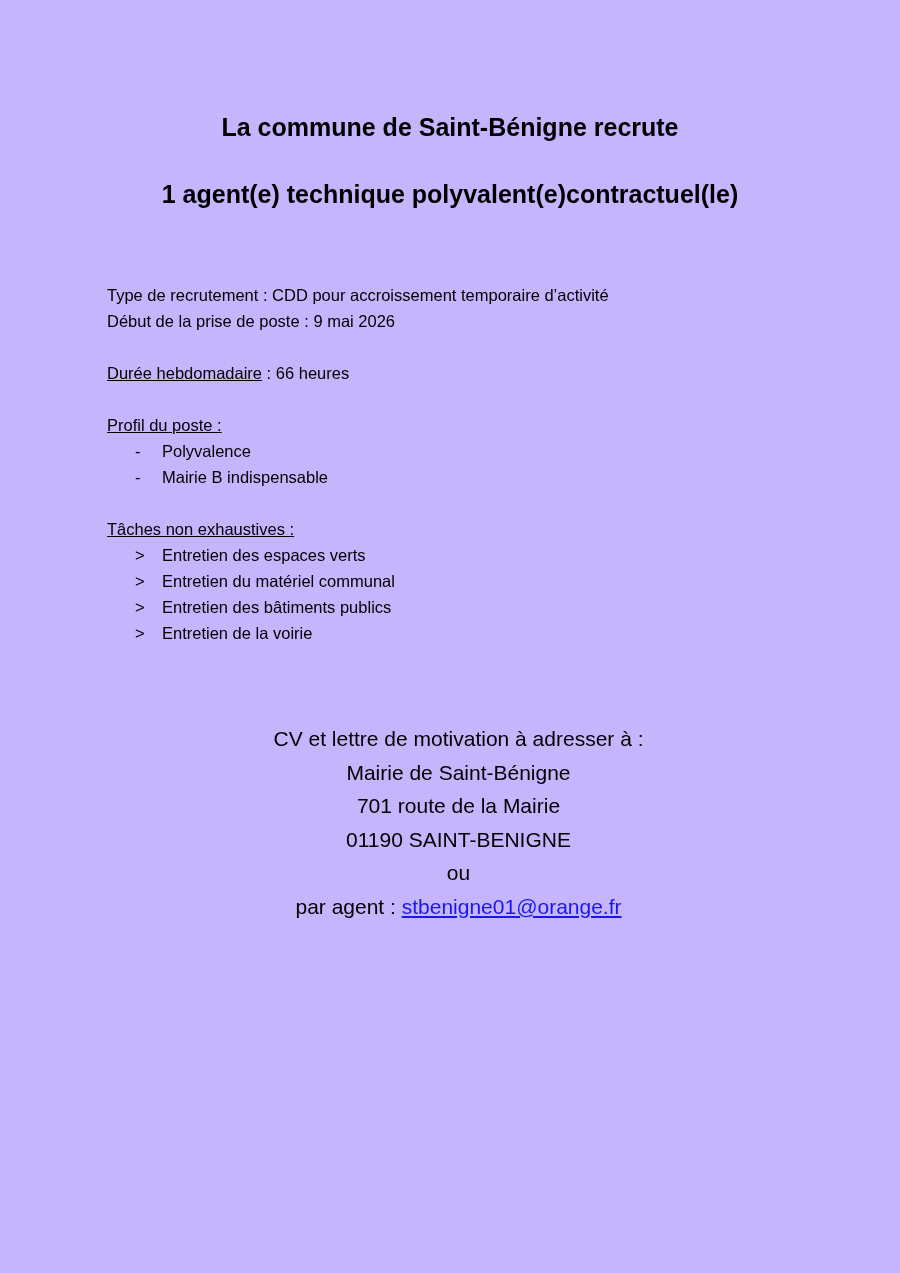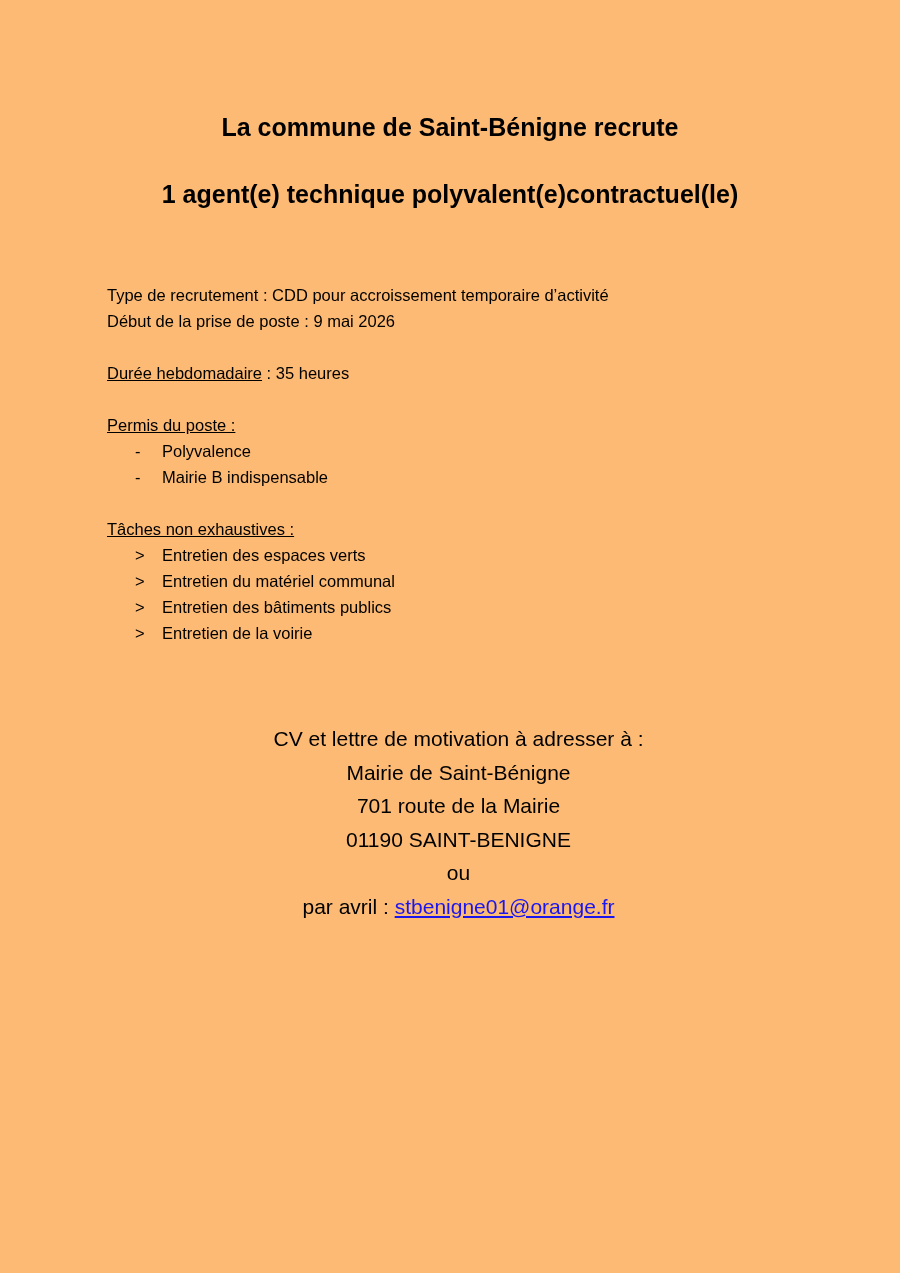--- a/index.html
+++ b/index.html
@@ -4,21 +4,21 @@
 <style>
   html, body {
     margin: 0;
     padding: 0;
     background: #e9e9e9;
   }
   .page {
     width: 900px;
     height: 1273px;
     margin: 0 auto;
-    background: #fdba74;
+    background: #c4b5fd;
     color: #000000;
     font-family: "Liberation Sans", sans-serif;
     box-sizing: border-box;
     overflow: hidden;
     position: relative;
   }
   .title {
     text-align: center;
     font-weight: 700;
     font-size: 25px;
@@ -75,26 +75,26 @@
   <h1 class="title title-2">1 agent(e) technique polyvalent(e)contractuel(le)</h1>
 
   <div class="body-block">
 
     <div>
       <div class="line">Type de recrutement : CDD pour accroissement temporaire d’activité</div>
       <div class="line">Début de la prise de poste : 9 mai 2026</div>
     </div>
 
     <div class="section">
-      <span class="underlined">Durée hebdomadaire</span><span class="line"> : 35 heures</span>
+      <span class="underlined">Durée hebdomadaire</span><span class="line"> : 66 heures</span>
     </div>
 
     <div class="section">
       <div>
-        <span class="underlined">Permis du poste : </span>
+        <span class="underlined">Profil du poste : </span>
       </div>
       <div class="list">
         <div class="list-item">
           <span class="bullet">-</span>
           <span>Polyvalence</span>
         </div>
         <div class="list-item">
           <span class="bullet">-</span>
           <span>Mairie B indispensable</span>
         </div>
@@ -125,19 +125,19 @@
       </div>
     </div>
 
     <div class="contact-block">
       <div>CV et lettre de motivation à adresser à :</div>
       <div>Mairie de Saint-Bénigne</div>
       <div>701 route de la Mairie</div>
       <div>01190 SAINT-BENIGNE</div>
       <div>ou</div>
       <div>
-        <span class="line">par avril : </span><a class="email-link">stbenigne01@orange.fr</a>
+        <span class="line">par agent : </span><a class="email-link">stbenigne01@orange.fr</a>
       </div>
     </div>
 
 
   </div>
 </div>
 
 </body></html>

